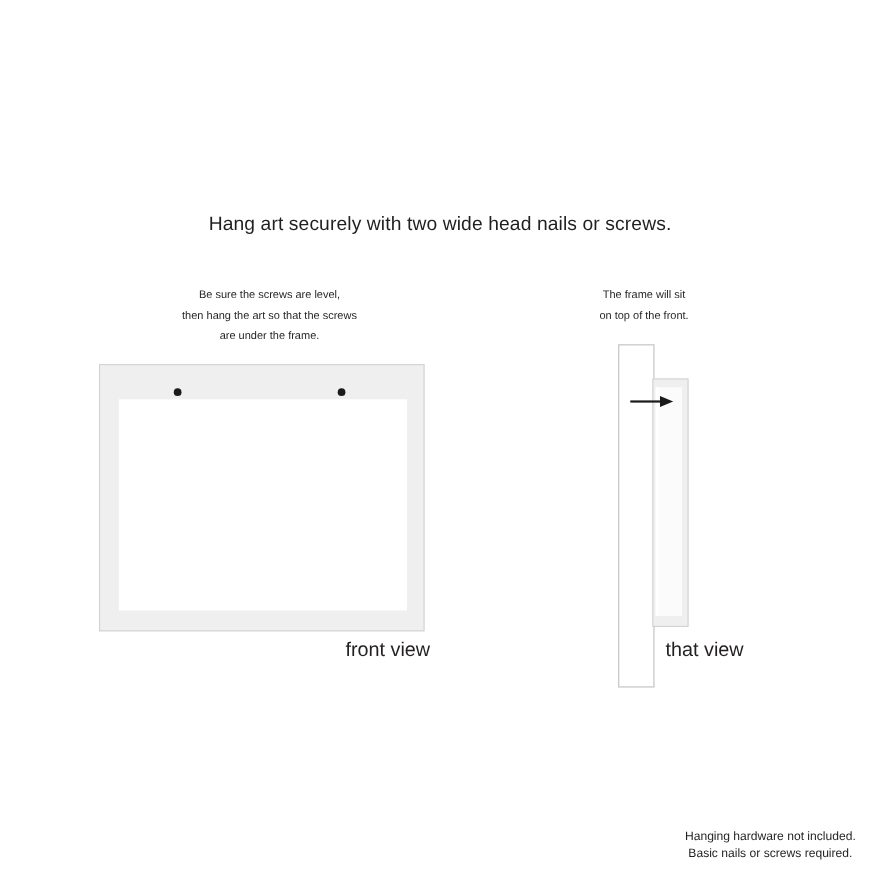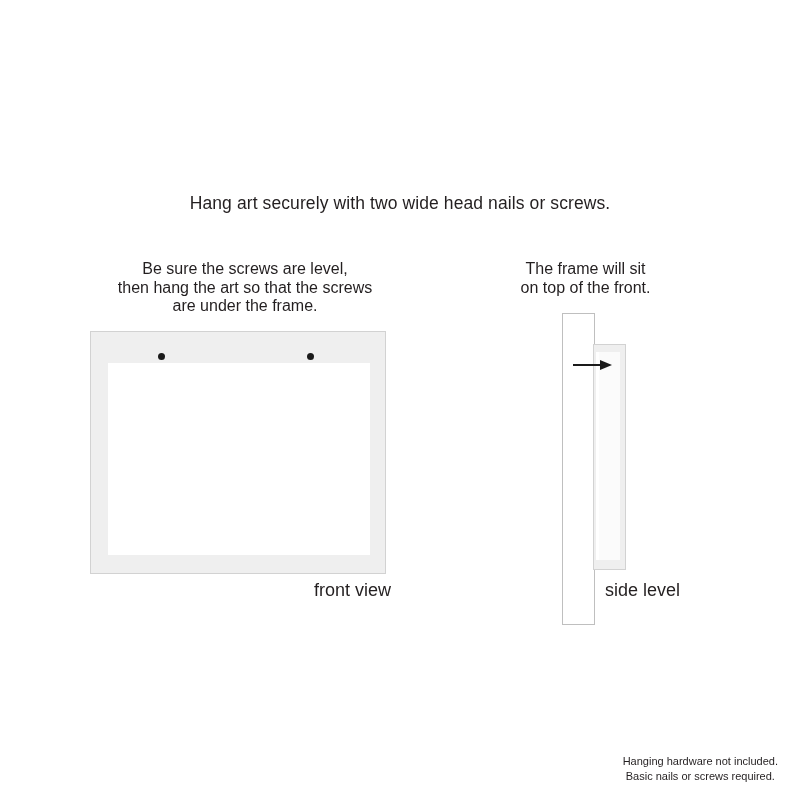--- a/index.html
+++ b/index.html
@@ -24,21 +24,21 @@
     text-align: center;
     font-size: 17.5px;
     font-weight: 400;
     letter-spacing: 0.1px;
     color: #231f20;
   }
 
   
   .caption {
     position: absolute;
-    font-size: 16px;
+    font-size: 10px;
     line-height: 18.5px;
     text-align: center;
     color: #231f20;
     white-space: pre-line;
   }
   #front-caption {
     left: 60px;
     top: 260px;
     width: 370px;
   }
@@ -166,16 +166,16 @@
 <div class="view-label" id="front-view-label">front view</div>
 
 <div class="caption" id="side-caption">The frame will sit
 on top of the front.</div>
 
 <div id="side-wall"></div>
 <div id="side-frame"></div>
 <div id="side-frame-inner"></div>
 <div id="side-screw-shaft"></div>
 <div id="side-screw-head"></div>
-<div class="view-label" id="side-view-label">side level</div>
+<div class="view-label" id="side-view-label">that view</div>
 
 <div id="footnote">Hanging hardware not included.
 Basic nails or screws required.</div>
 
 </body></html>

